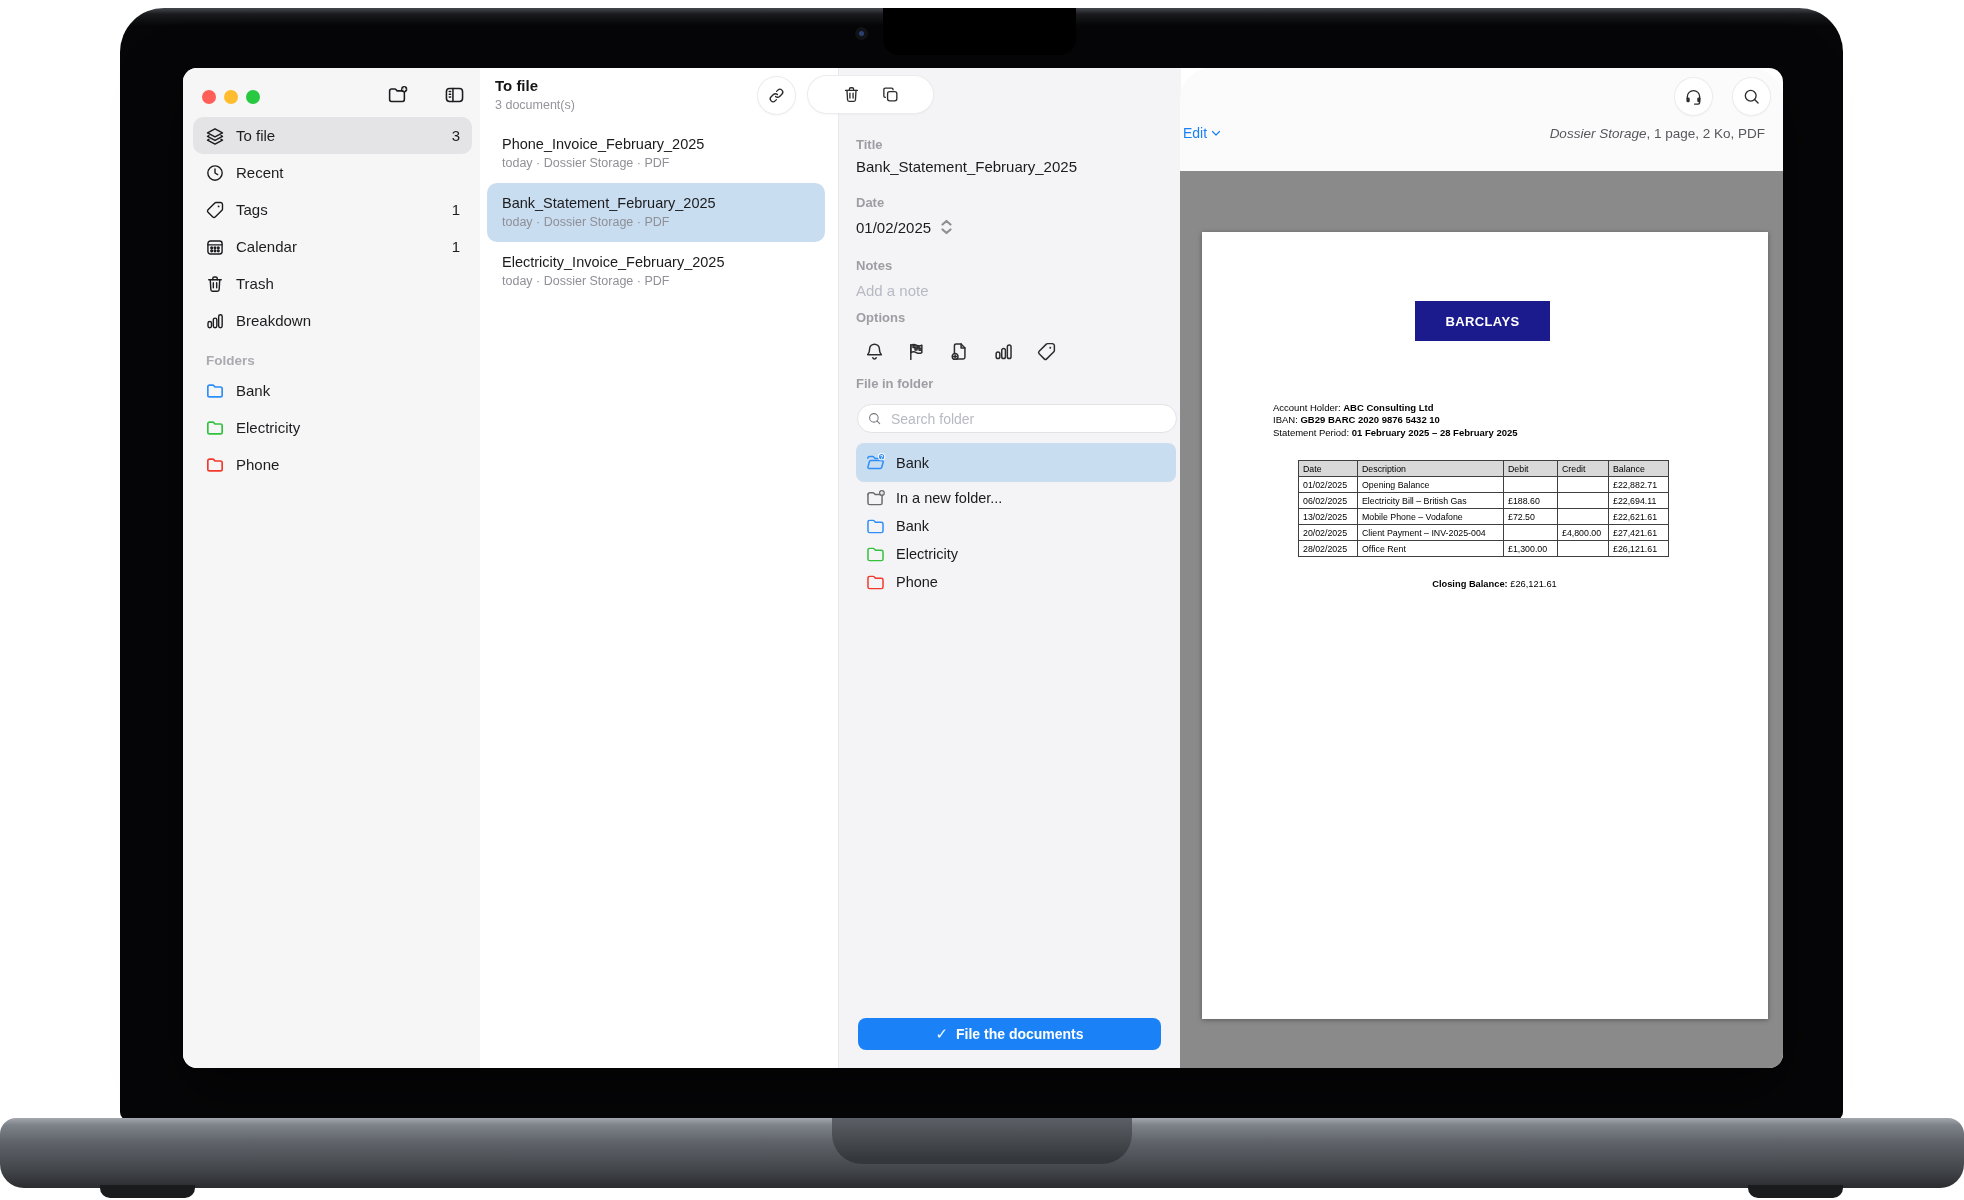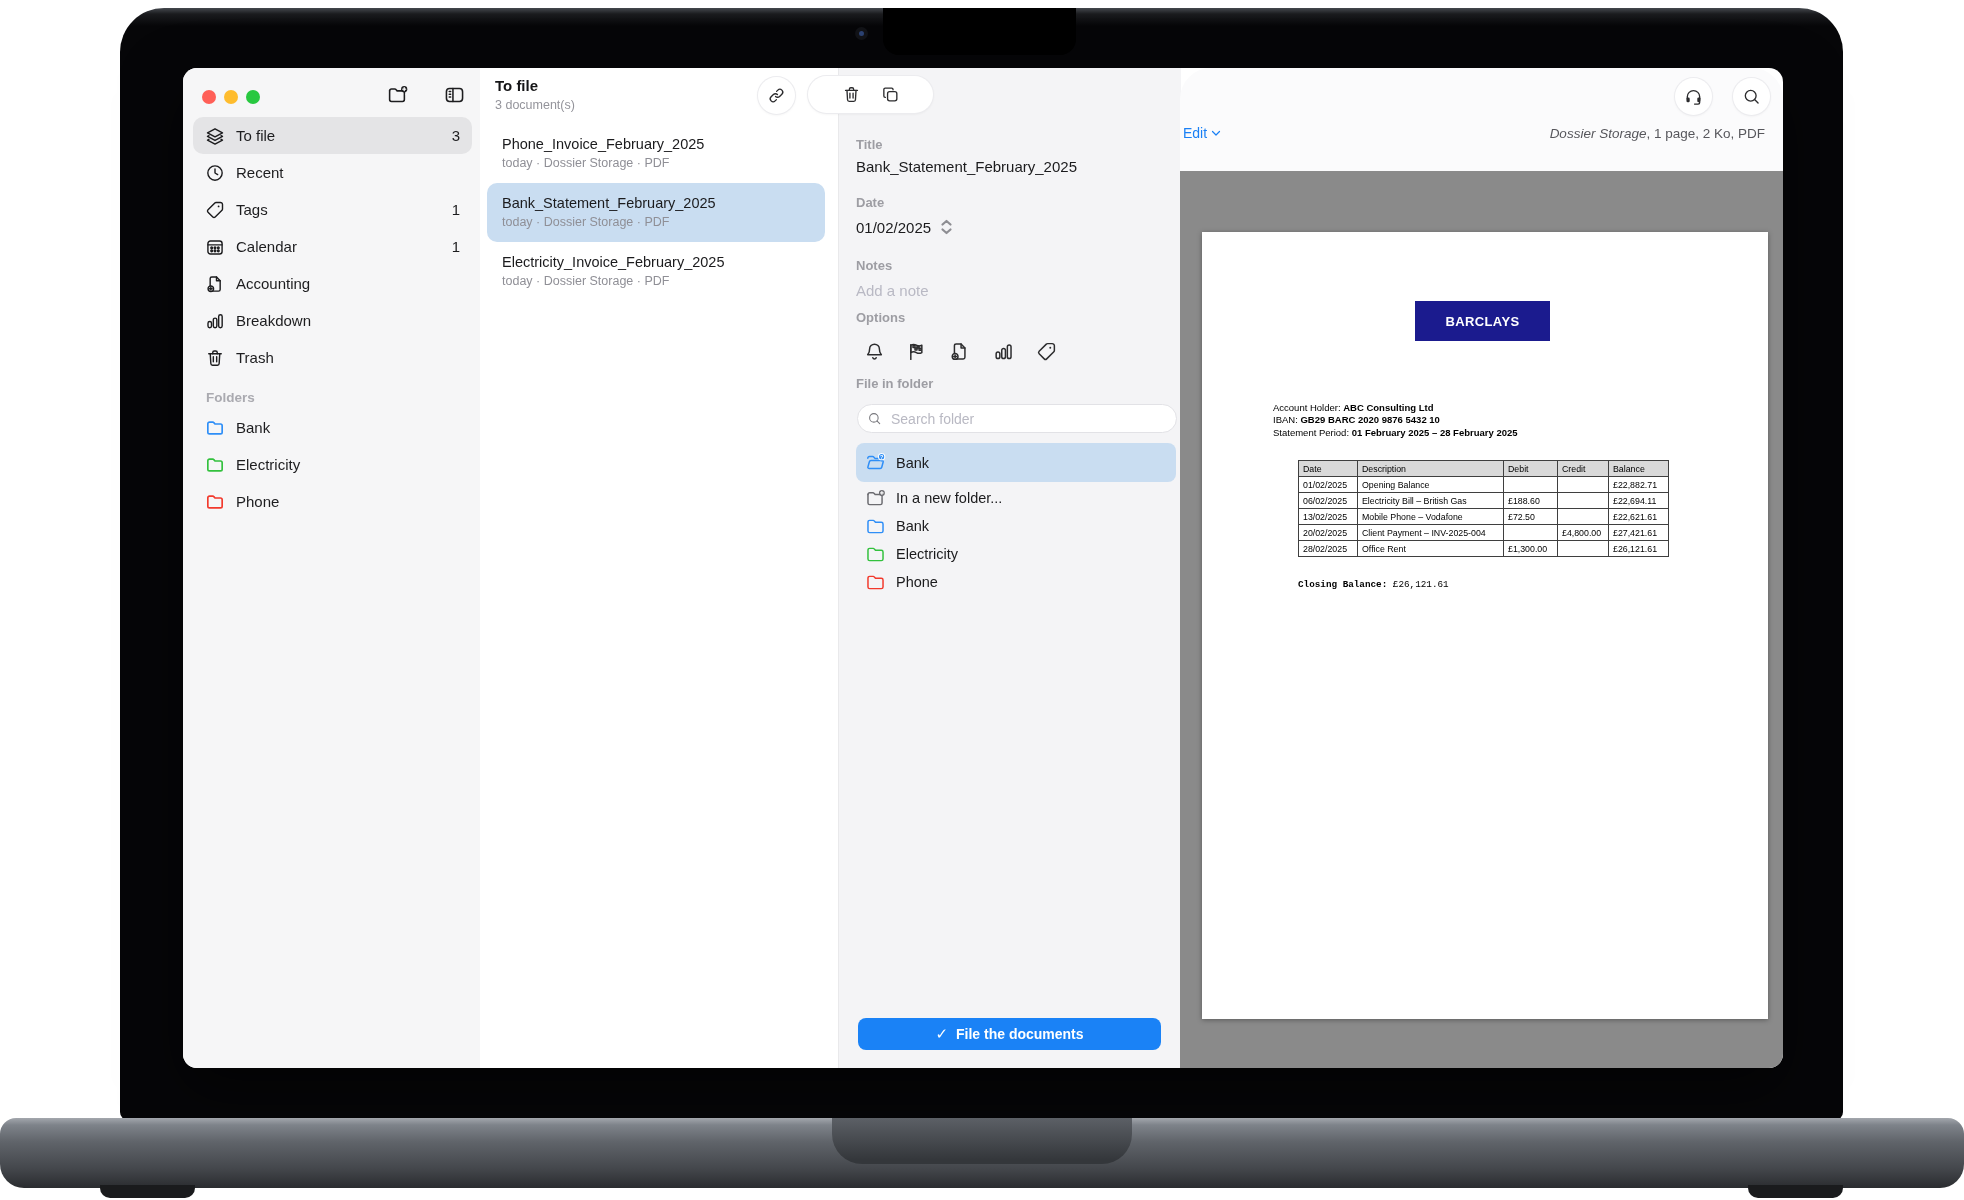--- a/index.html
+++ b/index.html
@@ -113,21 +113,21 @@
   .page{position:absolute;left:22px;top:61px;width:566px;height:787px;background:#fff;
         box-shadow:0 1px 5px rgba(0,0,0,.35);}
   .logo{position:absolute;left:213px;top:69px;width:135px;height:40px;background:#1b1b8e;color:#fff;
         font-weight:700;font-size:13px;letter-spacing:.4px;display:flex;align-items:center;justify-content:center;}
   .doc-title{position:absolute;left:0;right:0;top:127px;text-align:center;font-weight:700;font-size:16.5px;color:#000;}
   .doc-info{position:absolute;left:71px;top:170px;font-size:9.5px;color:#000;line-height:12.4px;}
   .doc-table{position:absolute;left:96px;top:228px;width:370px;border-collapse:collapse;table-layout:fixed;
              font-size:8.8px;color:#000;}
   .doc-table td{border:1px solid #3f3f3f;padding:2.5px 3px 2.5px 4px;text-align:left;overflow:hidden;white-space:nowrap;}
   .doc-table thead td{background:#d9d9d9;}
-  .closing{position:absolute;left:96px;top:347px;width:393px;text-align:left;font-size:9.3px;color:#000;font-family:Liberation Mono, monospace;}
+  .closing{position:absolute;left:96px;top:347px;width:393px;text-align:center;font-size:9.3px;color:#000;}
 </style>
 </head>
 <body>
 
 <div id="stage">
   <div class="lid"></div>
   <div class="notch" style="left:883px;top:8px;position:absolute;"></div>
   <div class="camera"></div>
 
   <div id="window">
@@ -198,50 +198,38 @@
                   <circle cx="16" cy="16.6" r="1"></circle>
                 </g>
               </svg>
             </span>
             <span>Calendar</span>
             <span class="nav-count">1</span>
           </div>
           <div class="nav-row">
             <span class="ic">
               <svg viewBox="0 0 24 24">
-                <path d="M13.8 3.5H8.2a2 2 0 0 0-2 2v13.2a1.8 1.8 0 0 0 1.8 1.8h8.2a2 2 0 0 0 2-2V8z"></path>
-                <path d="M13.8 3.5V8h4.4"></path>
-                <circle cx="7" cy="17.6" r="3.3" style="fill:#f6f6f7"></circle>
-                <path d="M7 16v3.2M5.4 17.6h3.2"></path>
-              </svg>
-            </span>
-            <span>Accounting</span>
-            <span class="nav-count"></span>
-          </div>
-          <div class="nav-row">
-            <span class="ic">
-              <svg viewBox="0 0 24 24">
-                <rect x="3.6" y="12.5" width="4.2" height="7.5" rx="2.1"></rect>
-                <rect x="10" y="8.5" width="4.2" height="11.5" rx="2.1"></rect>
-                <rect x="16.4" y="4.5" width="4.2" height="15.5" rx="2.1"></rect>
-              </svg>
-            </span>
-            <span>Breakdown</span>
-            <span class="nav-count"></span>
-          </div>
-          <div class="nav-row">
-            <span class="ic">
-              <svg viewBox="0 0 24 24">
                 <path d="M4.5 6.8h15"></path>
                 <path d="M9.3 6.8V5.4a1.9 1.9 0 0 1 1.9-1.9h1.6a1.9 1.9 0 0 1 1.9 1.9v1.4"></path>
                 <path d="M6.3 6.8 7 18.7a2 2 0 0 0 2 1.9h6a2 2 0 0 0 2-1.9l.7-11.9"></path>
                 <path d="M10 10.4v6M14 10.4v6"></path>
               </svg>
             </span>
             <span>Trash</span>
+            <span class="nav-count"></span>
+          </div>
+          <div class="nav-row">
+            <span class="ic">
+              <svg viewBox="0 0 24 24">
+                <rect x="3.6" y="12.5" width="4.2" height="7.5" rx="2.1"></rect>
+                <rect x="10" y="8.5" width="4.2" height="11.5" rx="2.1"></rect>
+                <rect x="16.4" y="4.5" width="4.2" height="15.5" rx="2.1"></rect>
+              </svg>
+            </span>
+            <span>Breakdown</span>
             <span class="nav-count"></span>
           </div>
         <div class="folders-hdr">Folders</div>
         <div class="nav-row folder-row" style="--fcolor: #2e8ef7;">
             <span class="ic">
               <svg viewBox="0 0 24 24">
                 <path d="M3.4 7a2 2 0 0 1 2-2h3.9a1.6 1.6 0 0 1 1.3.6L12 7.2h6.6a2 2 0 0 1 2 2V17a2 2 0 0 1-2 2H5.4a2 2 0 0 1-2-2z"></path>
               </svg>
             </span>
             <span>Bank</span>

